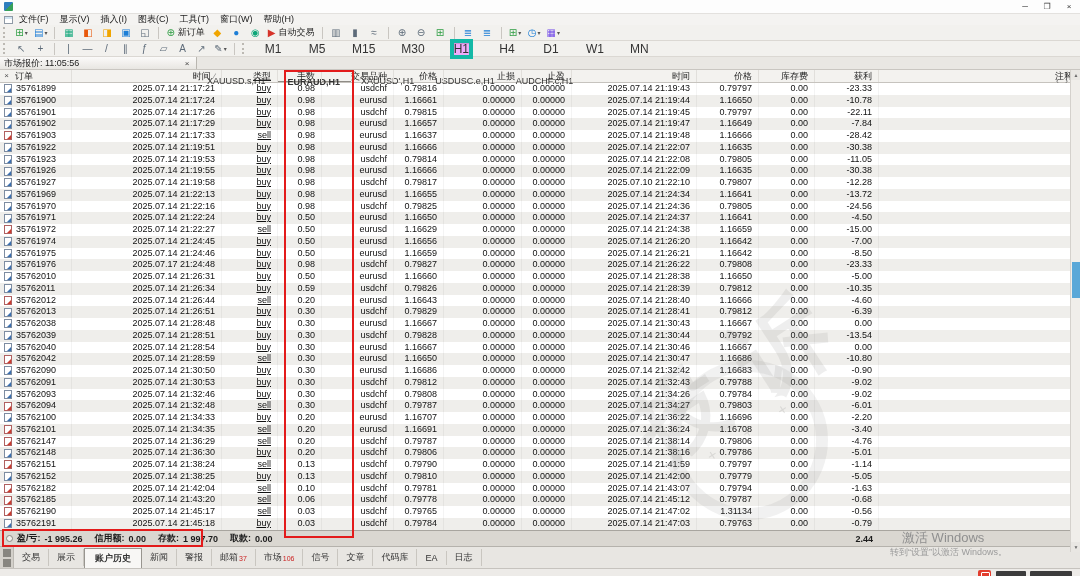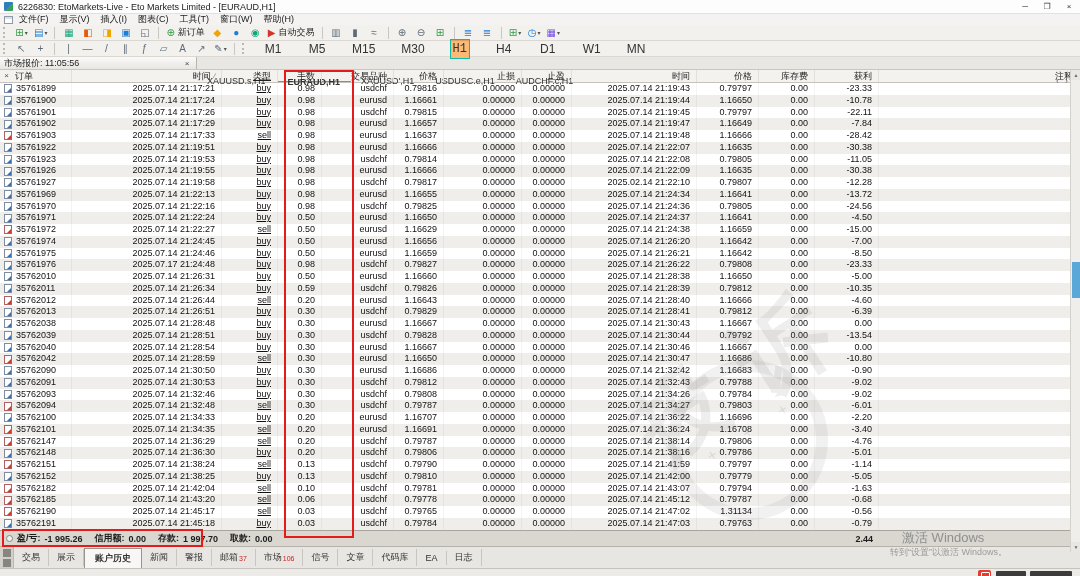--- a/index.html
+++ b/index.html
@@ -25,21 +25,21 @@
   .grip { width:5px; height:11px; border-left:2px dotted #bcb9b3; margin:0 4px 0 3px; }
   .tbtn { height:14px; min-width:17px; display:flex; align-items:center; justify-content:center; font-size:10px; margin:0 1px; border:1px solid transparent; border-radius:2px; background:transparent; padding:0 1px; }
   .tbtn .lbl { font-size:9px; margin-left:3px; color:#222; }
   .caret { font-size:6px; color:#555; margin-left:1px; }
   .sep { width:1px; height:12px; background:#c9c6c1; margin:0 4px; }
   .ic { font-size:10px; line-height:1; }
   .g  { color:#2f9e44; } .b { color:#1c7ed6; } .t { color:#0ca678; }
   .o  { color:#e8590c; } .y { color:#f0a500; } .r { color:#d6332a; }
   .gy { color:#5d6b79; } .pu{ color:#7048e8; }
   .tf { height:20px; min-width:20px; font-size:12px; display:flex; align-items:center; justify-content:center; color:#333; margin:0 12px; border:1px solid transparent; }
-  .tf.active { background:#fdba74; border:1px solid #14b8a6; box-shadow:inset 0 1px 1px rgba(0,0,0,.15);font-family:Liberation Mono, monospace; }
+  .tf.active { background:#f0abfc; border:4px solid #14b8a6; box-shadow:inset 0 1px 1px rgba(0,0,0,.15); }
 
   
   .subbar { height:13px; display:flex; background:#e9e7e3; border-bottom:1px solid #c9c6c1; }
   .mw { width:197px; background:linear-gradient(#fbfaf9,#e8e6e2); border-right:1px solid #b9b6b0; display:flex; align-items:center; font-size:9px; padding:0 4px; }
   .mw-close { margin-left:auto; font-size:8px; color:#444; width:10px; text-align:center; }
   .tabstrip { flex:1; display:flex; align-items:stretch; font-size:9px; color:#333;margin-top:24px; }
   .ctab { padding:0 10px; display:flex; align-items:center; border-right:1px solid #cfccc7; }
   .ctab.active { background:#bef264; font-weight:bold; border:1px solid #8f8c86; border-bottom:none;text-align:right; }
   .tab-scroll { display:flex; align-items:center; margin-left:auto; padding-right:12px; color:#666; font-size:9px; gap:6px; }
 
@@ -100,21 +100,20 @@
   .stamp-ring { left:668px; top:360px; width:160px; height:160px; border:12px solid #777; border-radius:50%; opacity:.10; z-index:5; }
   .stamp-plus { left:700px; top:420px; color:#777; opacity:.18; font-size:16px; letter-spacing:14px; transform:rotate(-33deg); z-index:5; }
   .act1 { left:902px; top:529px; font-size:13px; color:#8f8f8f; z-index:25; }
   .act2 { left:890px; top:546px; font-size:9px; color:#9b9b9b; z-index:25;text-align:right; }
 </style>
 </head>
 <body>
 
 <div class="titlebar">
   <span class="app-icon"></span>
-  <span class="title-text">6226830: EtoMarkets-Live - Eto Markets Limited - [EURAUD,H1]</span>
   <div class="win-controls">
     <span class="win-btn">─</span>
     <span class="win-btn">❐</span>
     <span class="win-btn">×</span>
   </div>
 </div>
 
 <div class="menubar">
   <span class="child-icon"></span>
   <span class="menu-item">文件(F)</span>
@@ -457,21 +456,21 @@
         <span class="doc"></span>
         <span>35761927</span>
       </span>
     <span class="cell c1">2025.07.14 21:19:58</span>
     <span class="cell c2">buy</span>
     <span class="cell c3">0.98</span>
     <span class="cell c4">usdchf</span>
     <span class="cell c5">0.79817</span>
     <span class="cell c6">0.00000</span>
     <span class="cell c7">0.00000</span>
-    <span class="cell c8">2025.02.14 21:22:10</span>
+    <span class="cell c8">2025.07.10 21:22:10</span>
     <span class="cell c9">0.79807</span>
     <span class="cell c10">0.00</span>
     <span class="cell c11">-12.28</span>
     <span class="cell c12"></span>
   </div>
 
   <div class="row buy">
     <span class="cell c0">
         <span class="doc"></span>
         <span>35761969</span>

